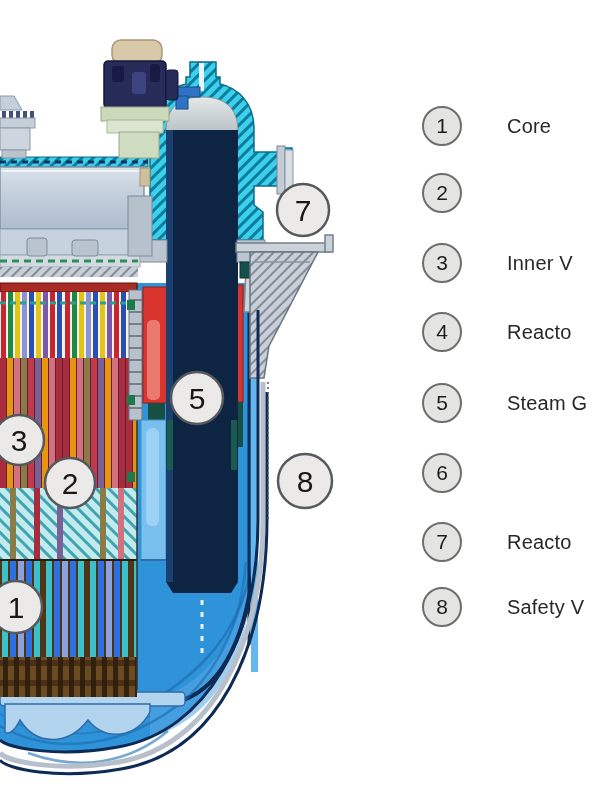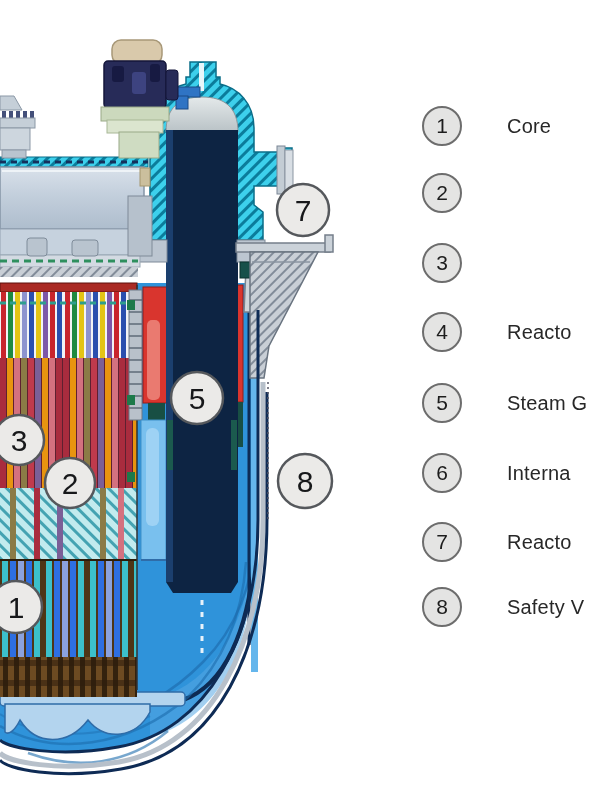--- a/index.html
+++ b/index.html
@@ -280,38 +280,38 @@
   </div>
   <div class="legend-row" style="top:173px">
     <div class="legend-circle">
           <span>2</span>
         </div>
   </div>
   <div class="legend-row" style="top:243px">
     <div class="legend-circle">
           <span>3</span>
         </div>
+    <span class="legend-label">Inner V</span>
   </div>
   <div class="legend-row" style="top:312px">
     <div class="legend-circle">
           <span>4</span>
         </div>
     <span class="legend-label">Reacto</span>
   </div>
   <div class="legend-row" style="top:383px">
     <div class="legend-circle">
           <span>5</span>
         </div>
     <span class="legend-label">Steam G</span>
   </div>
   <div class="legend-row" style="top:453px">
     <div class="legend-circle">
           <span>6</span>
         </div>
-    <span class="legend-label">Interna</span>
   </div>
   <div class="legend-row" style="top:522px">
     <div class="legend-circle">
           <span>7</span>
         </div>
     <span class="legend-label">Reacto</span>
   </div>
   <div class="legend-row" style="top:587px">
     <div class="legend-circle">
           <span>8</span>

